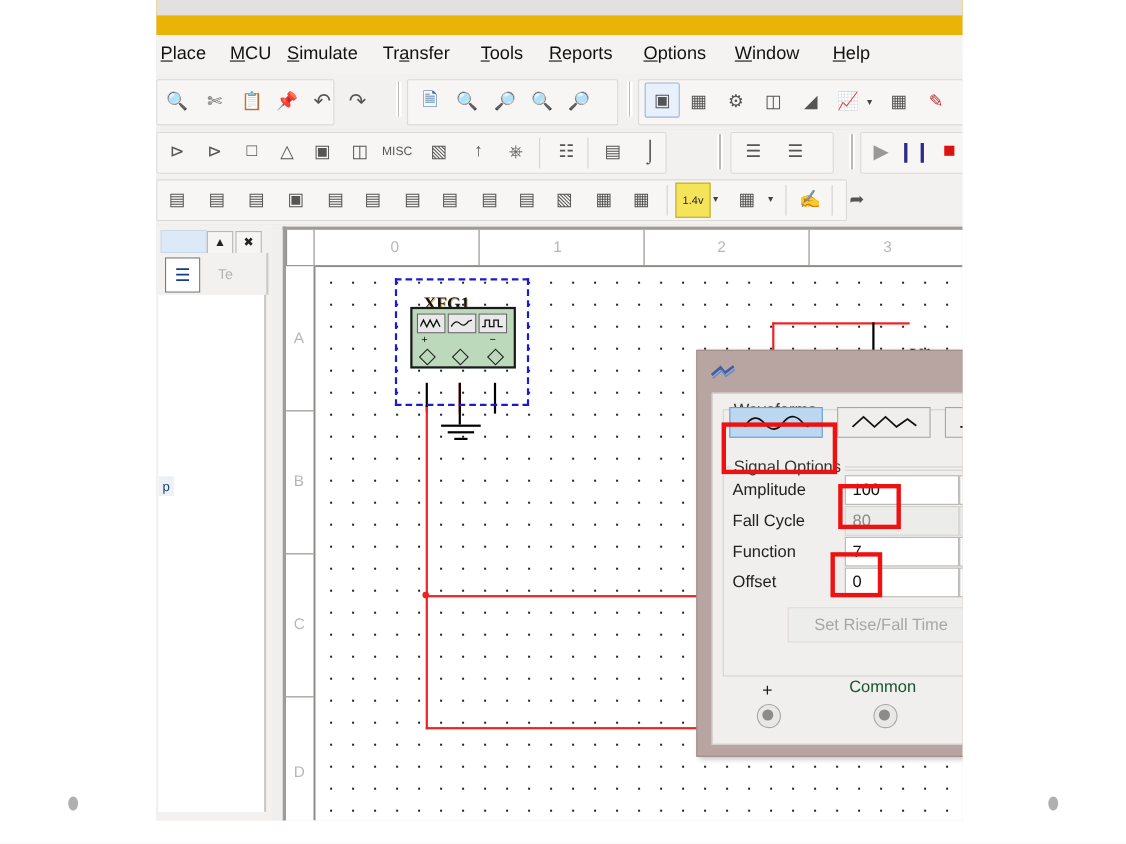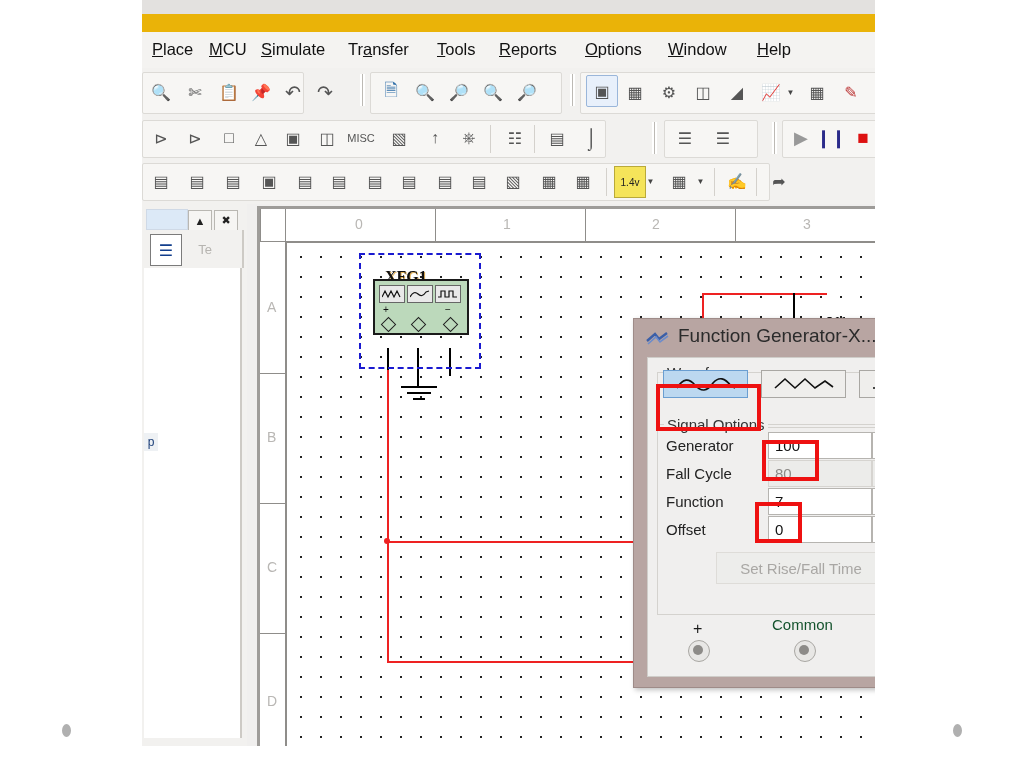--- a/index.html
+++ b/index.html
@@ -127,21 +127,21 @@
   <div class="slide-dot right"></div>
 
   <div id="app">
 
     <div class="titlestrip">
       <div class="shade"></div>
       <div class="title-text">компарат</div>
     </div>
 
     <div class="menubar">
-      <div class="mi" style="left:10px"><u>P</u>lace</div>
+      <div class="mi" style="left:4px"><u>P</u>lace</div>
       <div class="mi" style="left:67px"><u>M</u>CU</div>
       <div class="mi" style="left:119px"><u>S</u>imulate</div>
       <div class="mi" style="left:206px">Tr<u>a</u>nsfer</div>
       <div class="mi" style="left:295px"><u>T</u>ools</div>
       <div class="mi" style="left:357px"><u>R</u>eports</div>
       <div class="mi" style="left:443px"><u>O</u>ptions</div>
       <div class="mi" style="left:526px"><u>W</u>indow</div>
       <div class="mi" style="left:615px"><u>H</u>elp</div>
     </div>
 
@@ -329,21 +329,20 @@
     </div>
 
     <div id="dlg">
       <div class="dlg-title">
         <div class="dlg-ico">
           <svg width="24" height="16" viewBox="0 0 24 16">
             <path d="M1 11 L9 4 L13 9 L21 3" fill="none" stroke="#3b5fa8" stroke-width="2.4"></path>
             <path d="M2 14 L10 7 L14 12 L22 6" fill="none" stroke="#6c8ccc" stroke-width="1.6"></path>
           </svg>
         </div>
-        <div class="dlg-ttl">Function Generator-X...</div>
 
       </div>
 
       <div class="dlg-body">
 
         <div class="grp" style="left:9px;top:14px;width:287px;height:54px;"></div>
         <div class="grp-lbl" style="left:16px;top:6px;">Waveforms</div>
 
         <div class="wfbtn on" style="left:15px;">
           <svg width="62" height="16" viewBox="0 0 62 16">
@@ -357,21 +356,21 @@
         </div>
         <div class="wfbtn" style="left:211px;">
           <svg width="62" height="16" viewBox="0 0 62 16">
             <polyline points="2,12 10,12 10,4 20,4 20,12 30,12 30,4 40,4 40,12 50,12 50,4 56,4 56,12 60,12" fill="none" stroke="#111" stroke-width="1.6"></polyline>
           </svg>
         </div>
 
         <div class="grp" style="left:9px;top:66px;width:287px;height:189px;"></div>
         <div class="grp-lbl" style="left:16px;top:58px;">Signal Options</div>
 
-        <div class="row-lbl" style="left:18px;top:79px;">Generator</div>
+        <div class="row-lbl" style="left:18px;top:79px;">Amplitude</div>
         <div class="fld" style="left:120px;top:74px;width:104px;">100</div>
         <div class="unit" style="left:224px;top:74px;width:62px;">Hz</div>
 
         <div class="row-lbl" style="left:18px;top:107px;">Fall Cycle</div>
         <div class="fld dis" style="left:120px;top:102px;width:104px;">80</div>
         <div class="unit dis" style="left:224px;top:102px;width:62px;">%</div>
 
         <div class="row-lbl" style="left:18px;top:135px;">Function</div>
         <div class="fld" style="left:120px;top:130px;width:104px;">7</div>
         <div class="unit" style="left:224px;top:130px;width:62px;">Vp</div>

